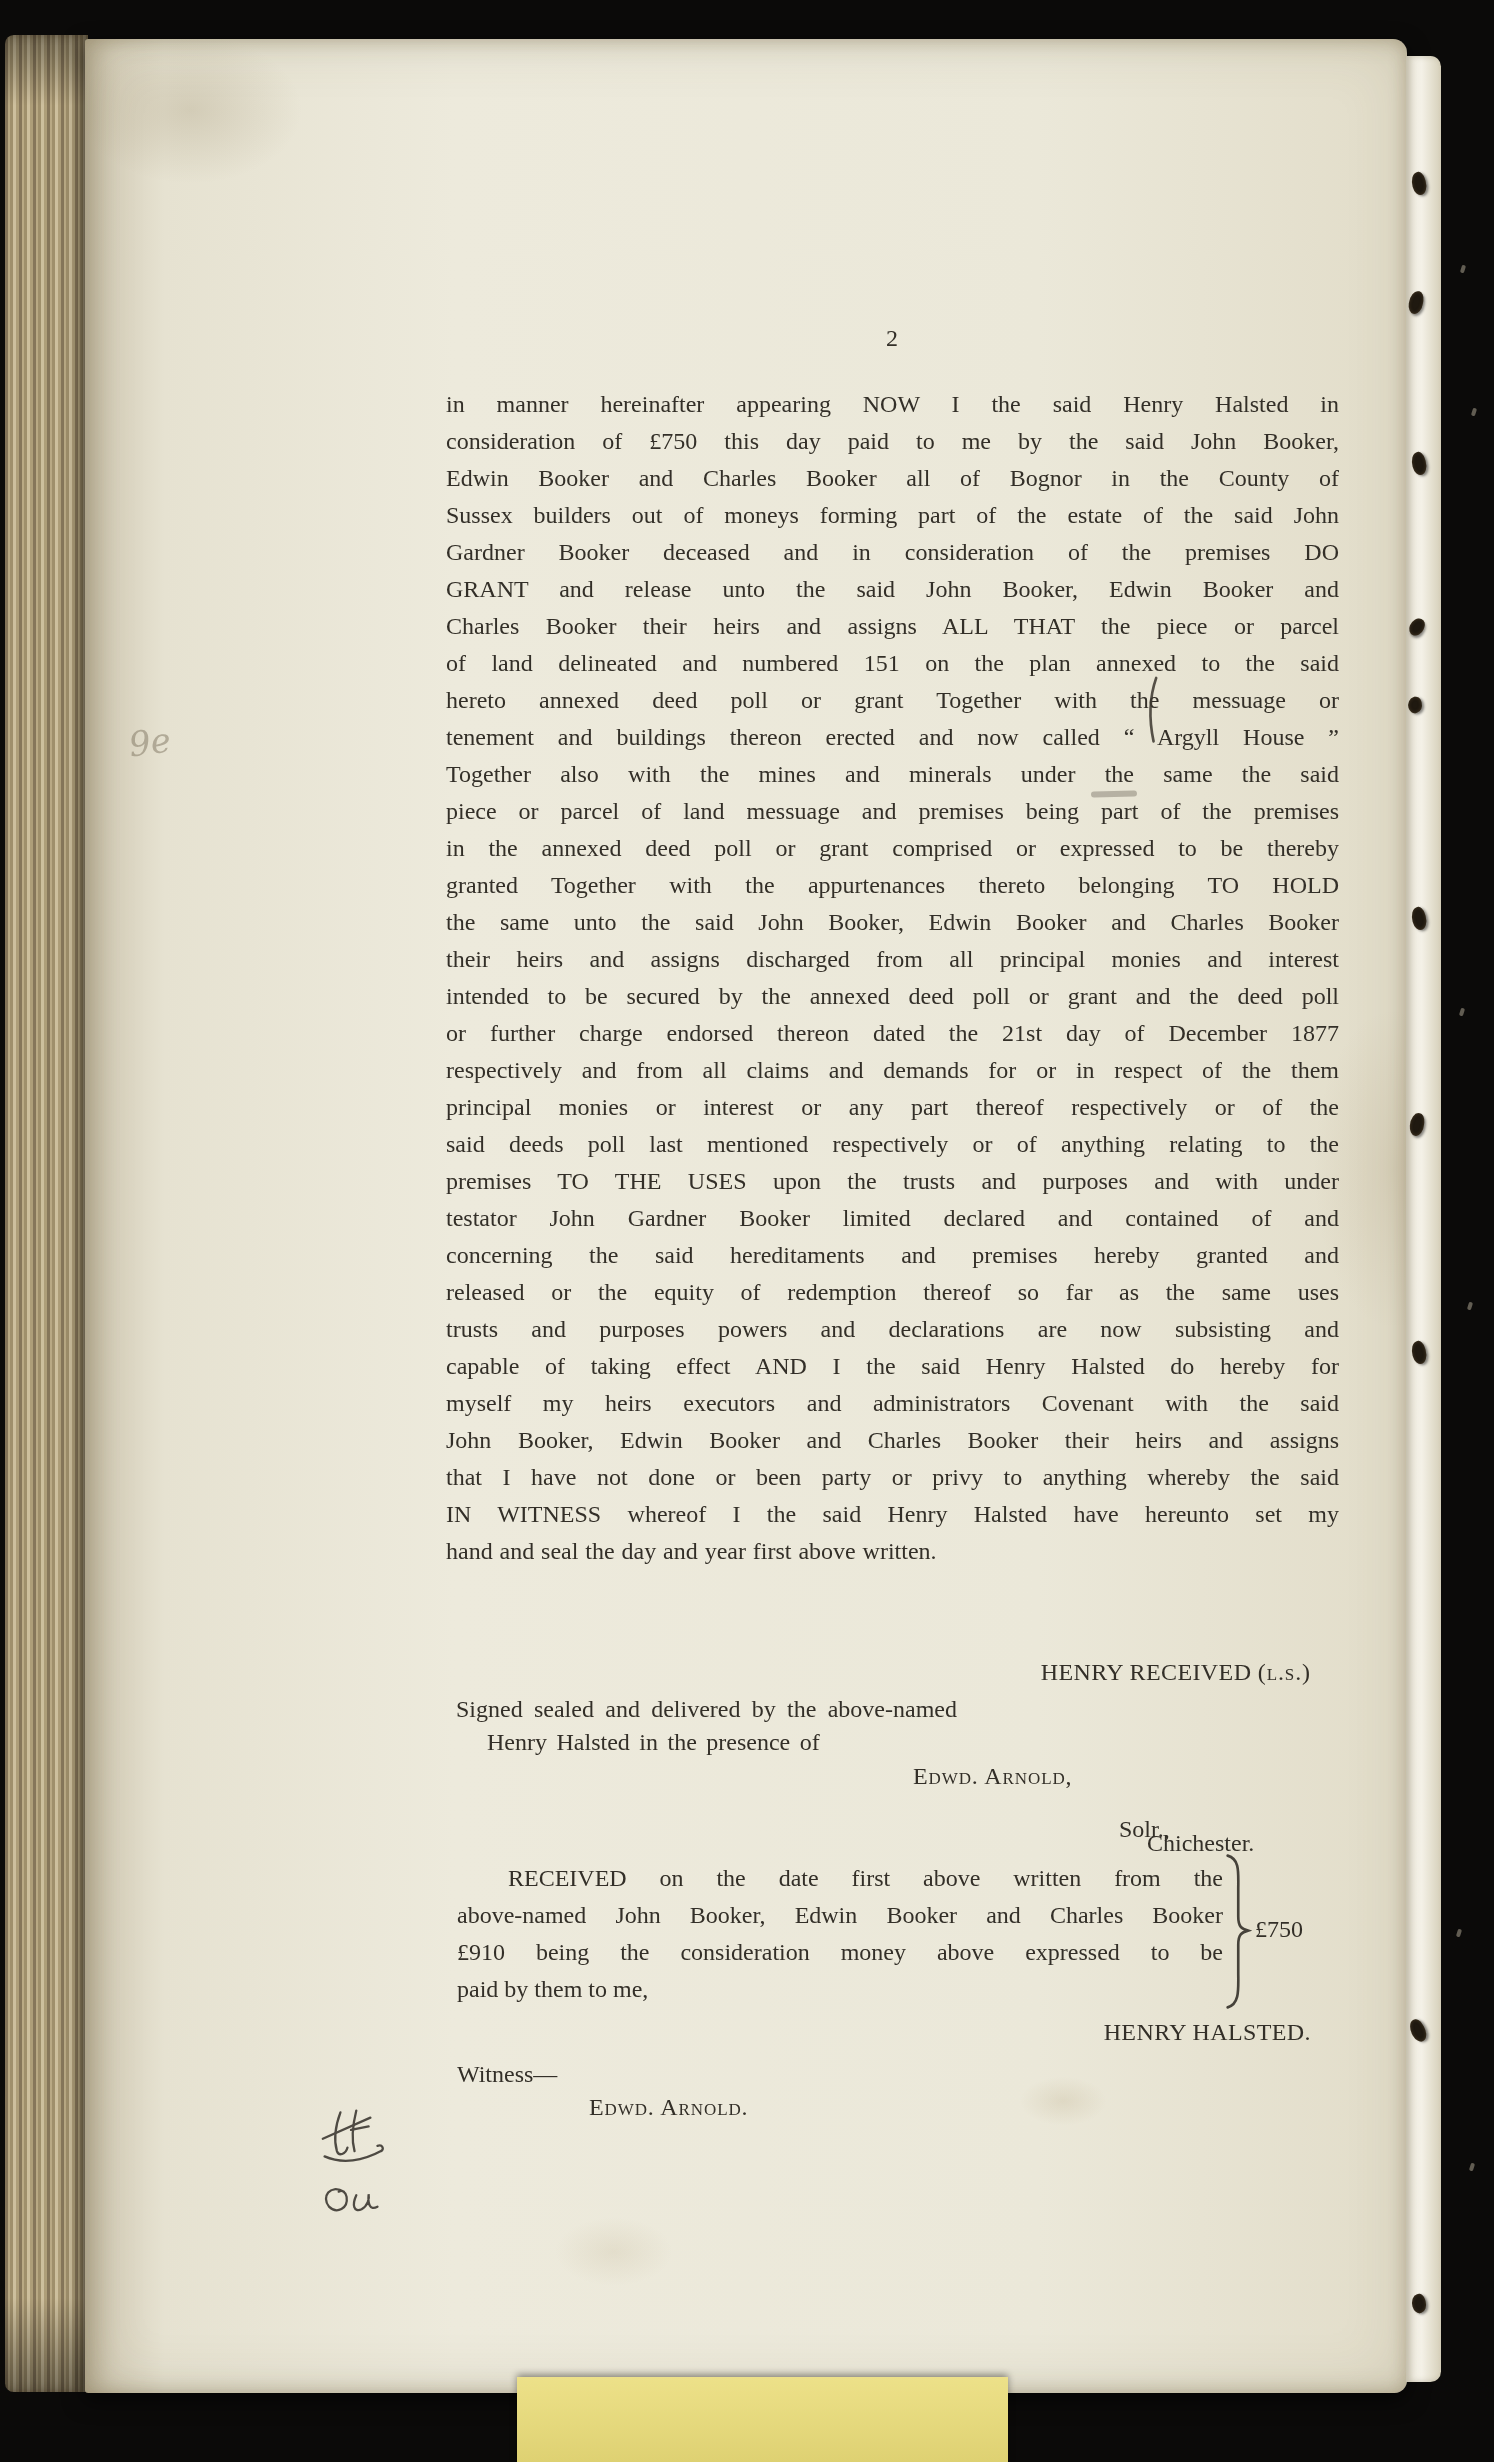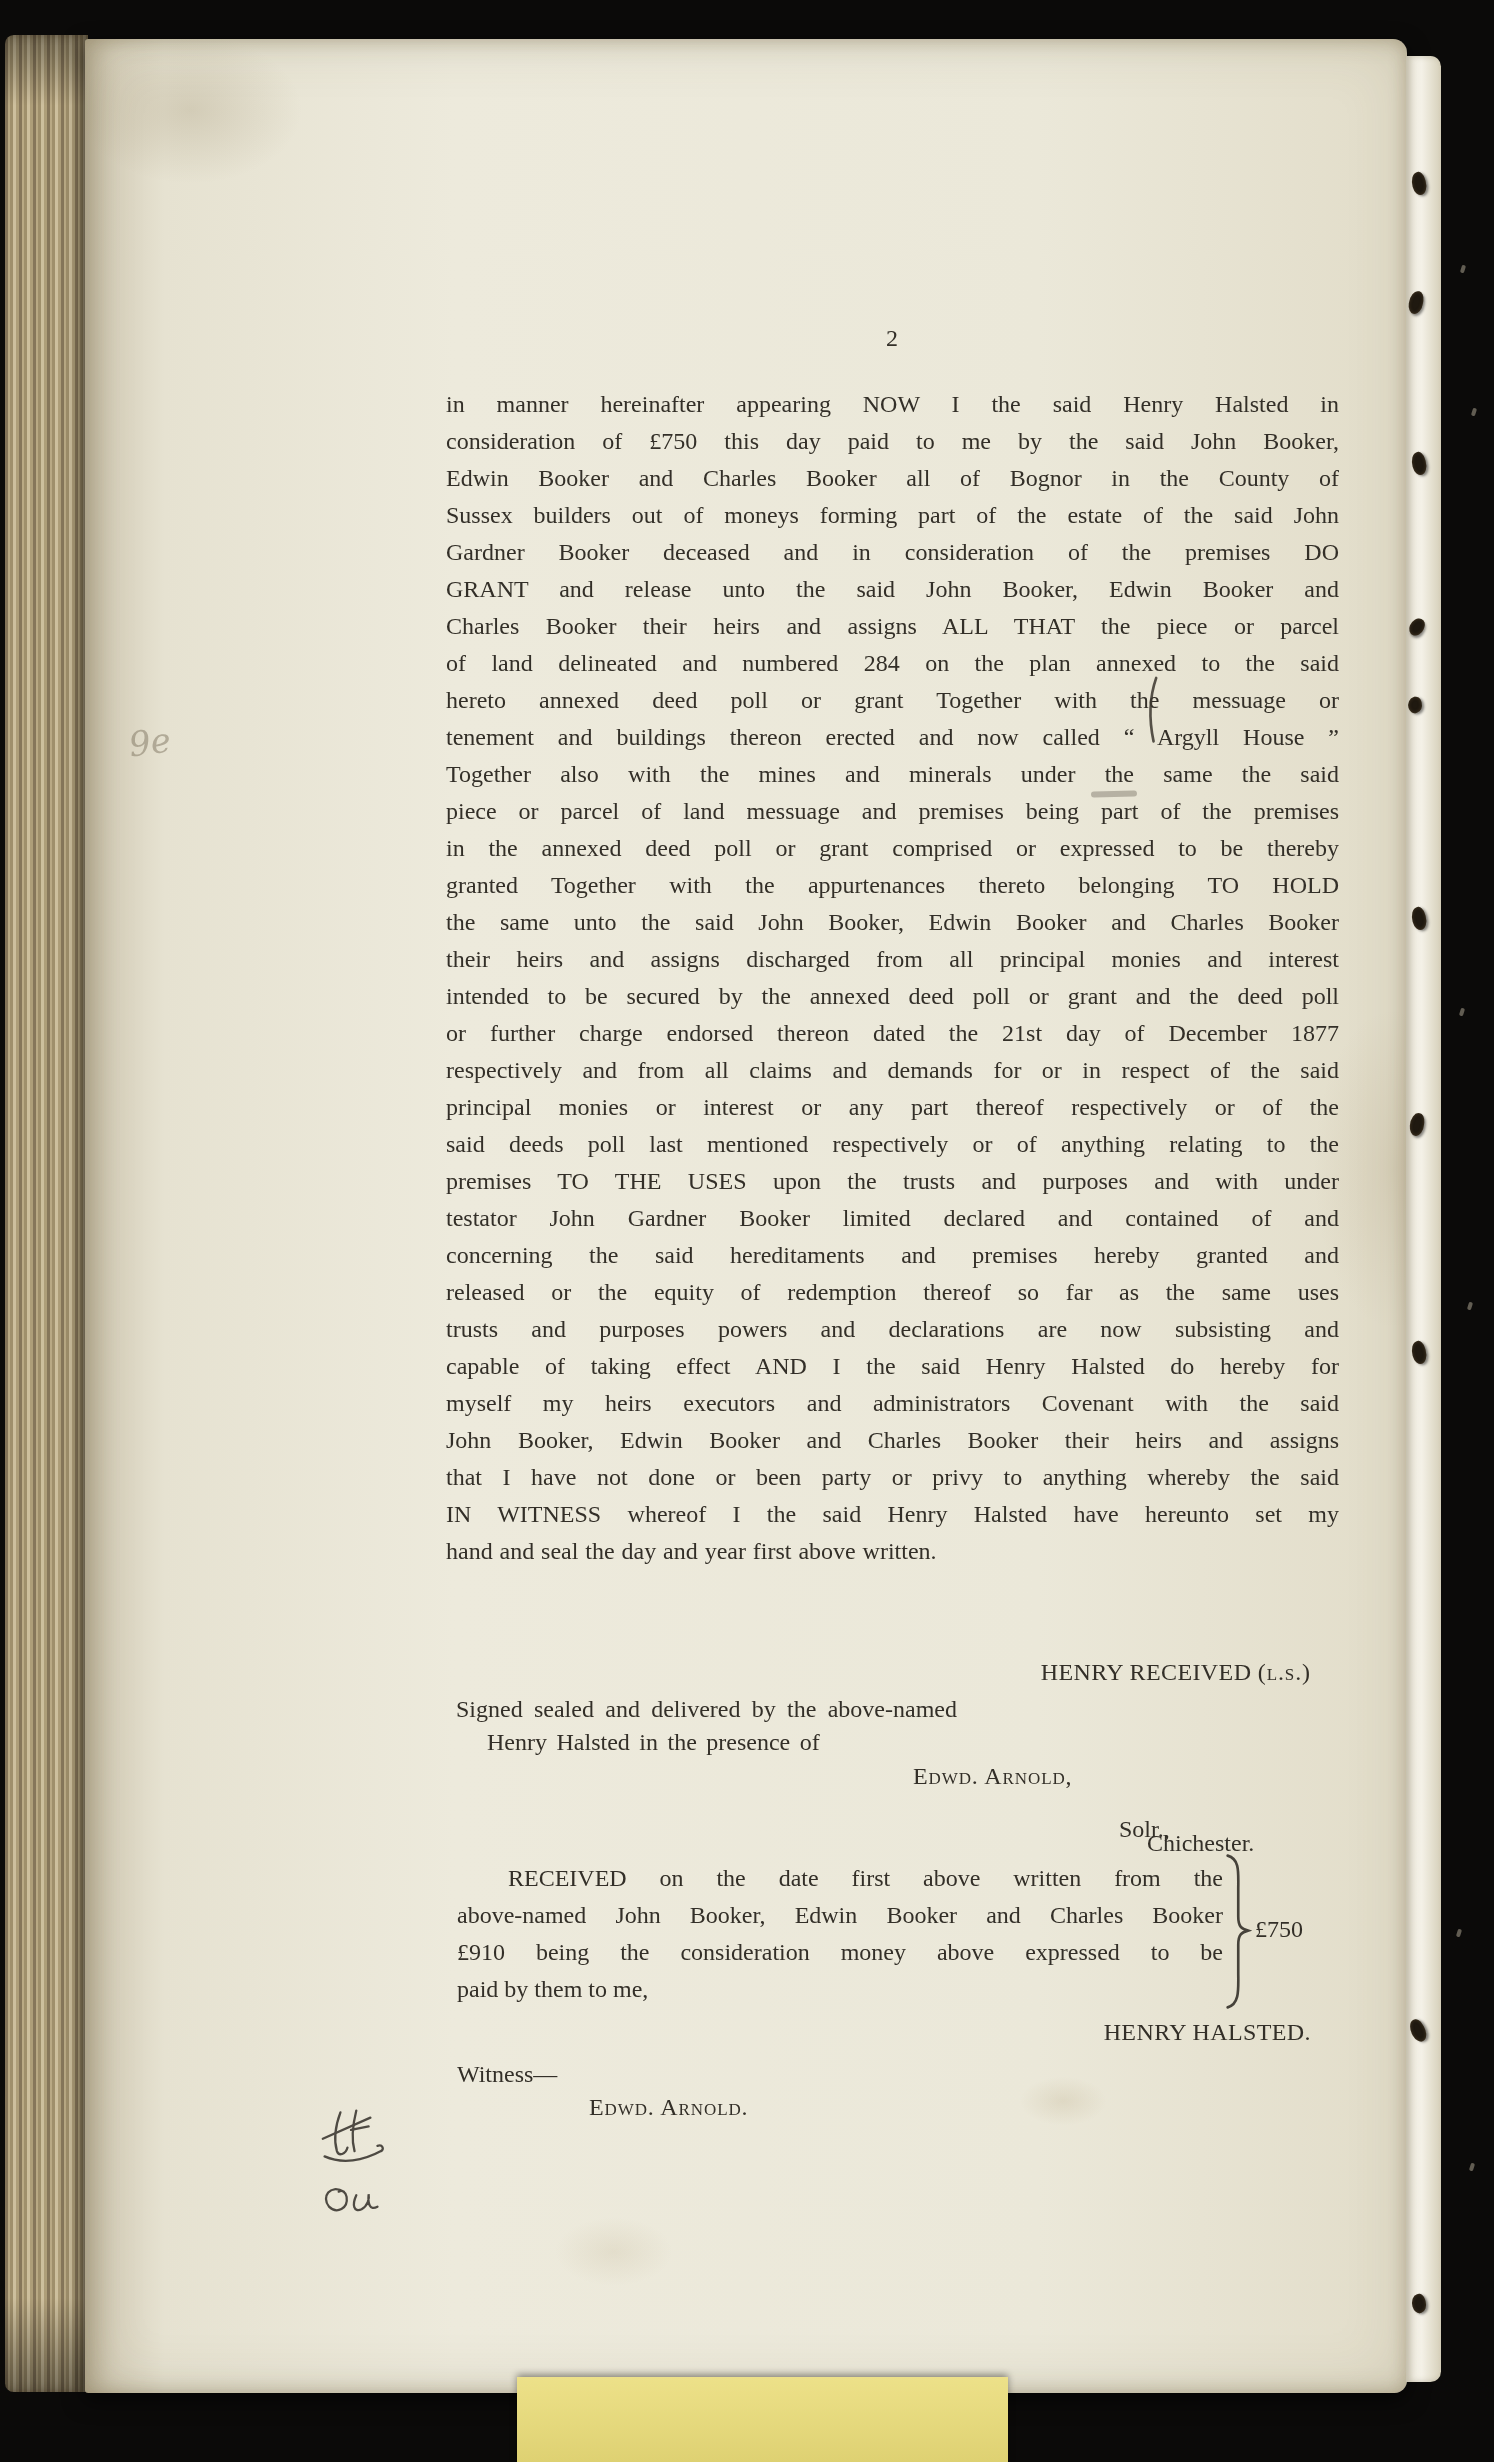--- a/index.html
+++ b/index.html
@@ -131,32 +131,32 @@
     <div class="page-number">2</div>
 
     <div class="body-text">
         <div class="jline">in manner hereinafter appearing NOW I the said Henry Halsted in</div>
         <div class="jline">consideration of £750 this day paid to me by the said John Booker,</div>
         <div class="jline">Edwin Booker and Charles Booker all of Bognor in the County of</div>
         <div class="jline">Sussex builders out of moneys forming part of the estate of the said John</div>
         <div class="jline">Gardner Booker deceased and in consideration of the premises DO</div>
         <div class="jline">GRANT and release unto the said John Booker, Edwin Booker and</div>
         <div class="jline">Charles Booker their heirs and assigns ALL THAT the piece or parcel</div>
-        <div class="jline">of land delineated and numbered 284 on the plan annexed to the said</div>
+        <div class="jline">of land delineated and numbered 151 on the plan annexed to the said</div>
         <div class="jline">hereto annexed deed poll or grant Together with the messuage or</div>
         <div class="jline">tenement and buildings thereon erected and now called “ Argyll House ”</div>
         <div class="jline">Together also with the mines and minerals under the same the said</div>
         <div class="jline">piece or parcel of land messuage and premises being part of the premises</div>
         <div class="jline">in the annexed deed poll or grant comprised or expressed to be thereby</div>
         <div class="jline">granted Together with the appurtenances thereto belonging TO HOLD</div>
         <div class="jline">the same unto the said John Booker, Edwin Booker and Charles Booker</div>
         <div class="jline">their heirs and assigns discharged from all principal monies and interest</div>
         <div class="jline">intended to be secured by the annexed deed poll or grant and the deed poll</div>
         <div class="jline">or further charge endorsed thereon dated the 21st day of December 1877</div>
-        <div class="jline">respectively and from all claims and demands for or in respect of the said</div>
+        <div class="jline">respectively and from all claims and demands for or in respect of the them</div>
         <div class="jline">principal monies or interest or any part thereof respectively or of the</div>
         <div class="jline">said deeds poll last mentioned respectively or of anything relating to the</div>
         <div class="jline">premises TO THE USES upon the trusts and purposes and with under</div>
         <div class="jline">testator John Gardner Booker limited declared and contained of and</div>
         <div class="jline">concerning the said hereditaments and premises hereby granted and</div>
         <div class="jline">released or the equity of redemption thereof so far as the same uses</div>
         <div class="jline">trusts and purposes powers and declarations are now subsisting and</div>
         <div class="jline">capable of taking effect AND I the said Henry Halsted do hereby for</div>
         <div class="jline">myself my heirs executors and administrators Covenant with the said</div>
         <div class="jline">John Booker, Edwin Booker and Charles Booker their heirs and assigns</div>

